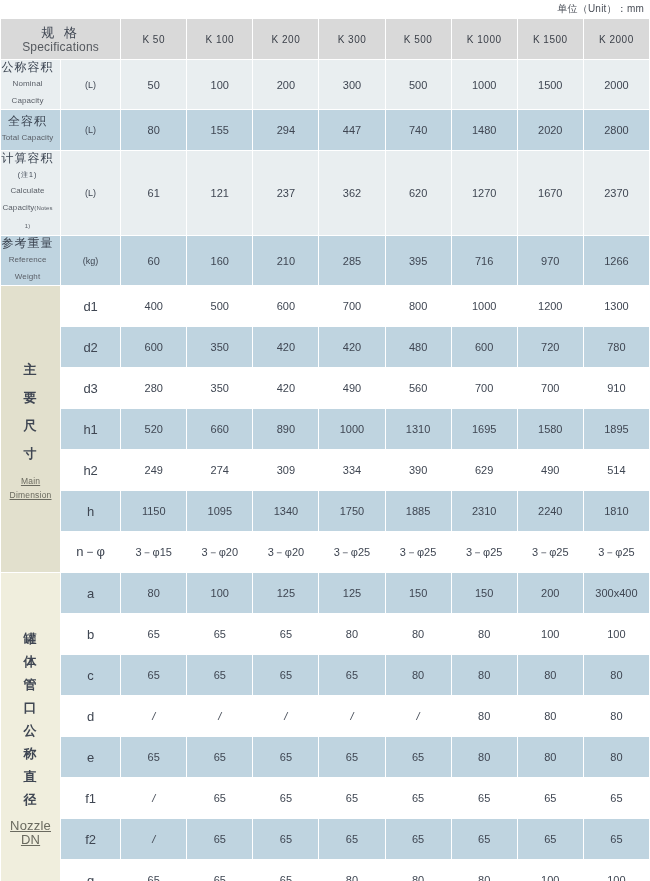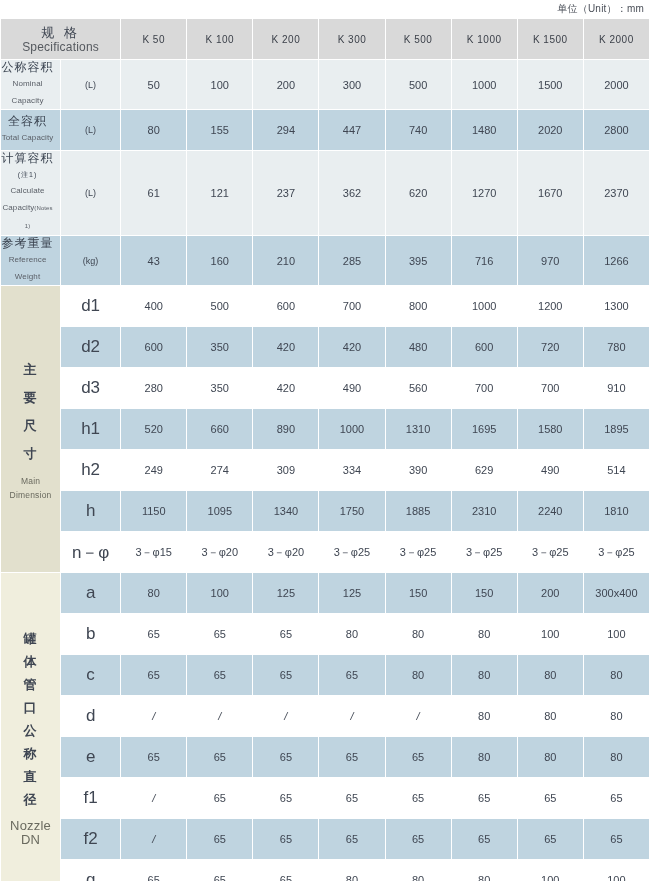--- a/index.html
+++ b/index.html
@@ -120,41 +120,42 @@
     font-size: 13px;
   }
   .dim-label .en {
     display: block;
     font-size: 8.5px;
     font-weight: normal;
     color: #6a6a5f;
     line-height: 14px;
     padding-top: 6px;
     letter-spacing: 0.2px;
+    text-decoration: underline;
   }
   .nozzle-label {
     background: #f0eedd;
   }
   .nozzle-label .vchar {
     display: block;
     line-height: 23px;
     font-size: 13px;
     font-weight: bold;
     color: #3f4652;
   }
   .nozzle-label .en {
     display: block;
     font-size: 13px;
     font-weight: normal;
     color: #6a6a5f;
     line-height: 14px;
     padding-top: 8px;
   }
   .symcell {
-    font-size: 17px;
+    font-size: 13px;
     color: #3f4652;
   }
   .ital { font-style: italic; }
 
   .notes {
     padding: 6px 0 0 4px;
     font-size: 9px;
     line-height: 13px;
     color: #4a4f58;
   }
@@ -244,21 +245,21 @@
         <td>1670</td>
         <td>2370</td>
       </tr>
 
       <tr class="rowB">
         <td class="labelcell">
           <span class="zh">参考重量</span>
           <span class="en">Reference Weight</span>
         </td>
         <td class="unitcell">(kg)</td>
-        <td>43</td>
+        <td>60</td>
         <td>160</td>
         <td>210</td>
         <td>285</td>
         <td>395</td>
         <td>716</td>
         <td>970</td>
         <td>1266</td>
       </tr>
 
       <tr class="rowW">

